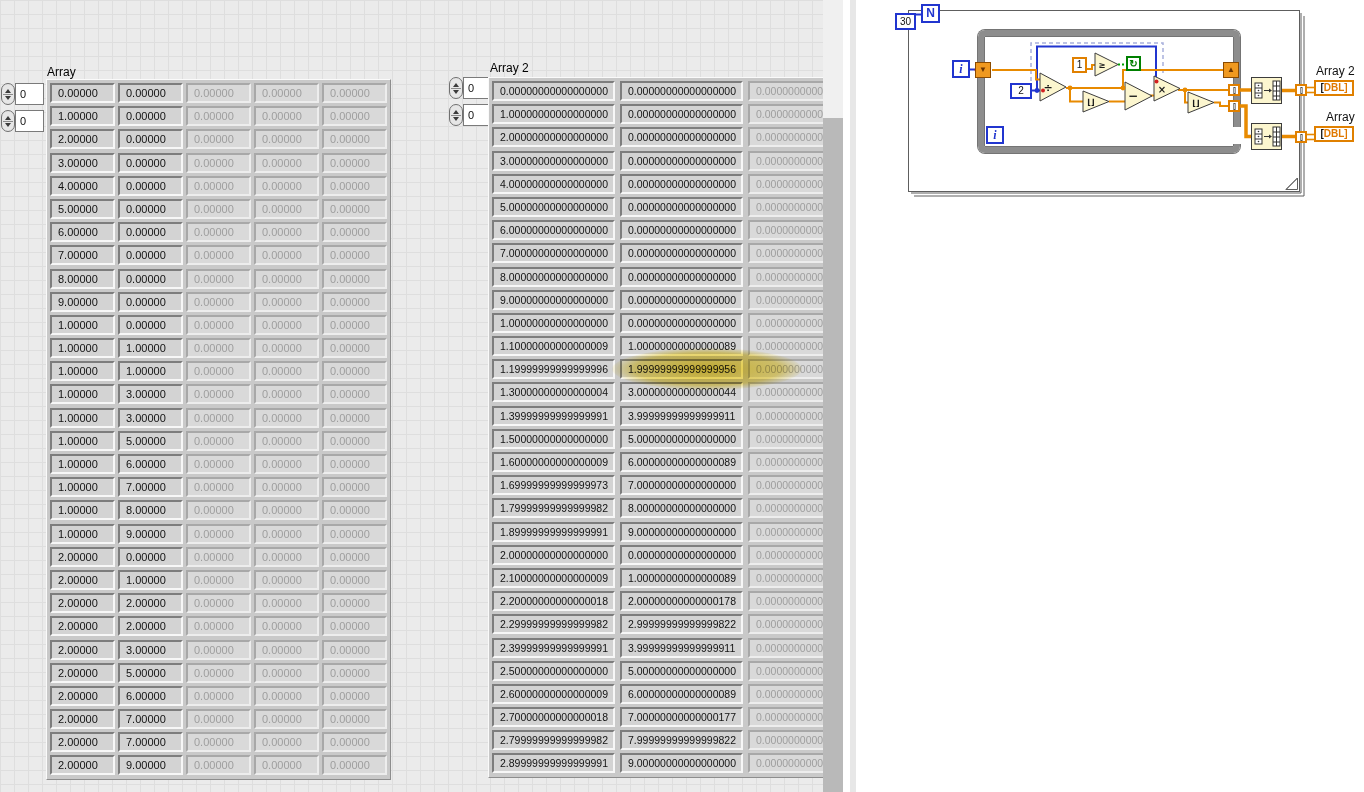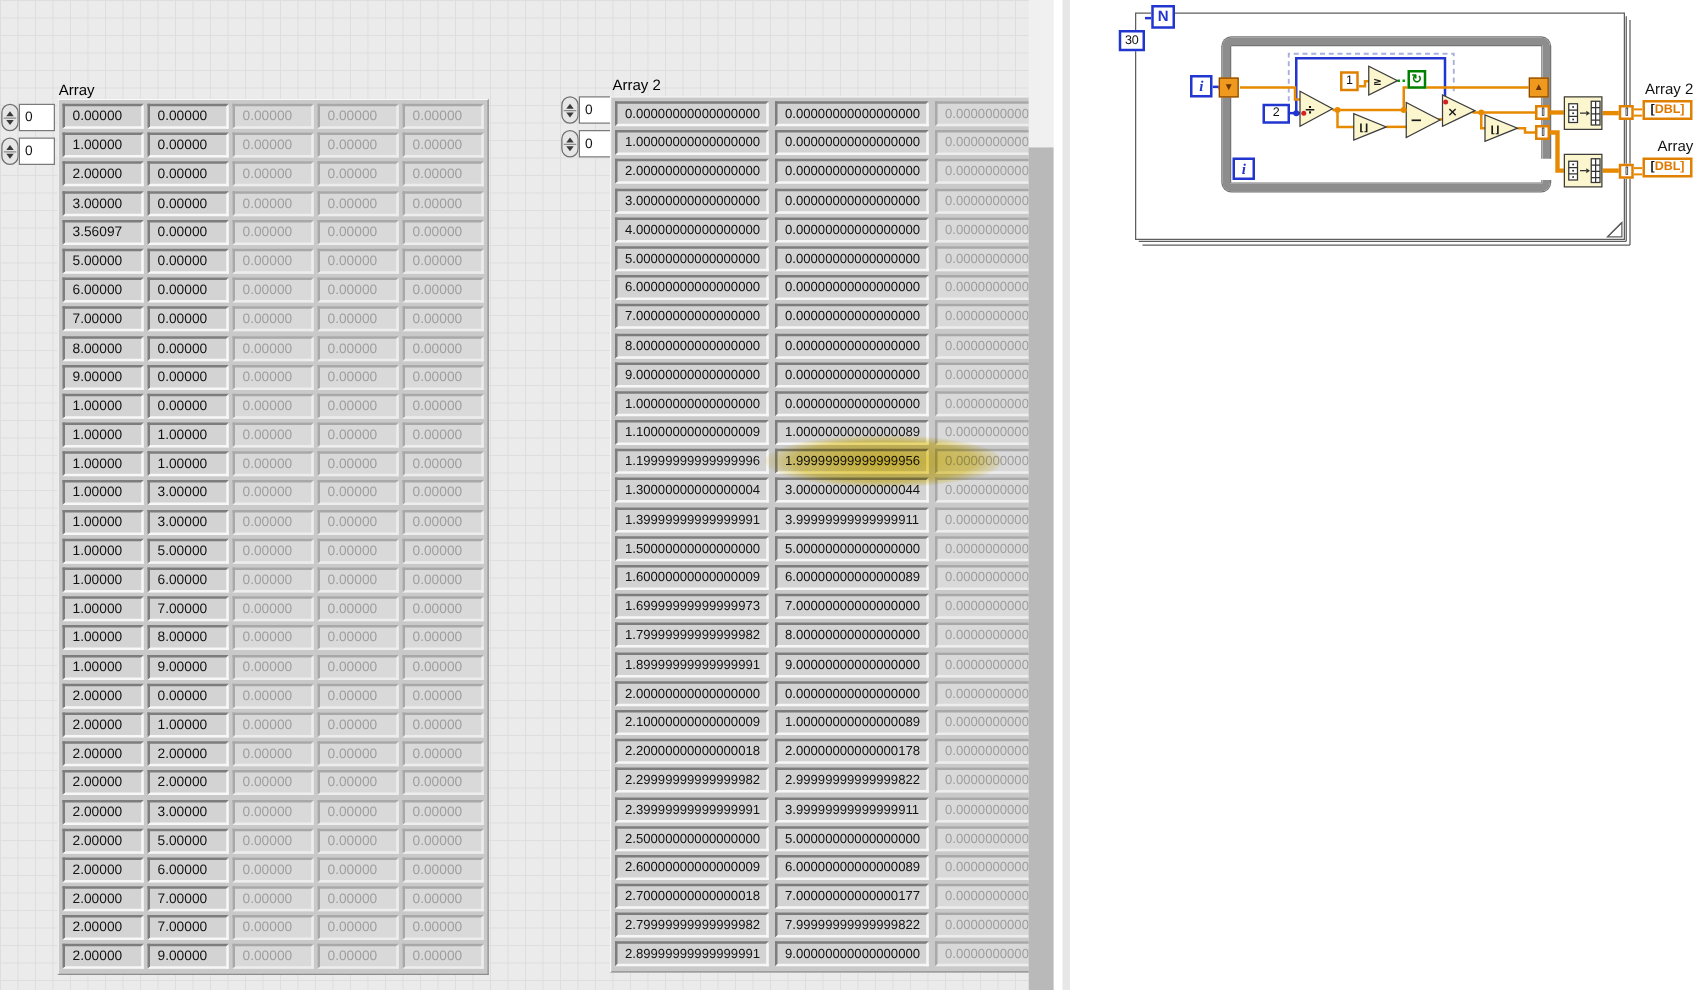--- a/index.html
+++ b/index.html
@@ -125,21 +125,21 @@
               <div class="cell dim">0.00000</div>
             </div>
             <div class="arr-row">
               <div class="cell on">3.00000</div>
               <div class="cell on">0.00000</div>
               <div class="cell dim">0.00000</div>
               <div class="cell dim">0.00000</div>
               <div class="cell dim">0.00000</div>
             </div>
             <div class="arr-row">
-              <div class="cell on">3.56097</div>
+              <div class="cell on">4.00000</div>
               <div class="cell on">0.00000</div>
               <div class="cell dim">0.00000</div>
               <div class="cell dim">0.00000</div>
               <div class="cell dim">0.00000</div>
             </div>
             <div class="arr-row">
               <div class="cell on">5.00000</div>
               <div class="cell on">0.00000</div>
               <div class="cell dim">0.00000</div>
               <div class="cell dim">0.00000</div>
@@ -572,21 +572,21 @@
       <circle cx="1037" cy="90.5" r="2.4" fill="#2135cf"></circle>
       <circle cx="1070" cy="88" r="2.4" fill="#e88a00"></circle>
       <circle cx="1123" cy="88" r="2.4" fill="#e88a00"></circle>
       <circle cx="1185" cy="90" r="2.4" fill="#e88a00"></circle>
       <circle cx="976.5" cy="70" r="2" fill="#d42020"></circle>
       <circle cx="1043" cy="90.5" r="2" fill="#d42020"></circle>
       <circle cx="1156.5" cy="81.5" r="2" fill="#d42020"></circle>
     </g>
   </svg>
 
-  <div class="dbox blue-b const" style="left:895px;top:24px;width:21px;height:17px;line-height:13px">30</div>
+  <div class="dbox blue-b const" style="left:895px;top:13px;width:21px;height:17px;line-height:13px">30</div>
   <div class="dbox blue-b" style="left:921px;top:4px;width:19px;height:19px;font-weight:bold;font-size:12px;color:#2135cf;line-height:15px">N</div>
   <div class="dbox blue-b iterm" style="left:952px;top:60px">i</div>
   <div class="dbox blue-b iterm" style="left:986px;top:126px">i</div>
   <div class="dbox blue-b const" style="left:1010px;top:83px;width:22px;height:16px;line-height:12px">2</div>
   <div class="dbox orange-b const" style="left:1072px;top:57px;width:15px;height:16px;line-height:12px">1</div>
 
   <div class="dbox sreg" style="left:975px;top:62px">▼</div>
   <div class="dbox sreg" style="left:1223px;top:62px">▲</div>
 
   <div class="dbox cond" style="left:1126px;top:56px">↻</div>

